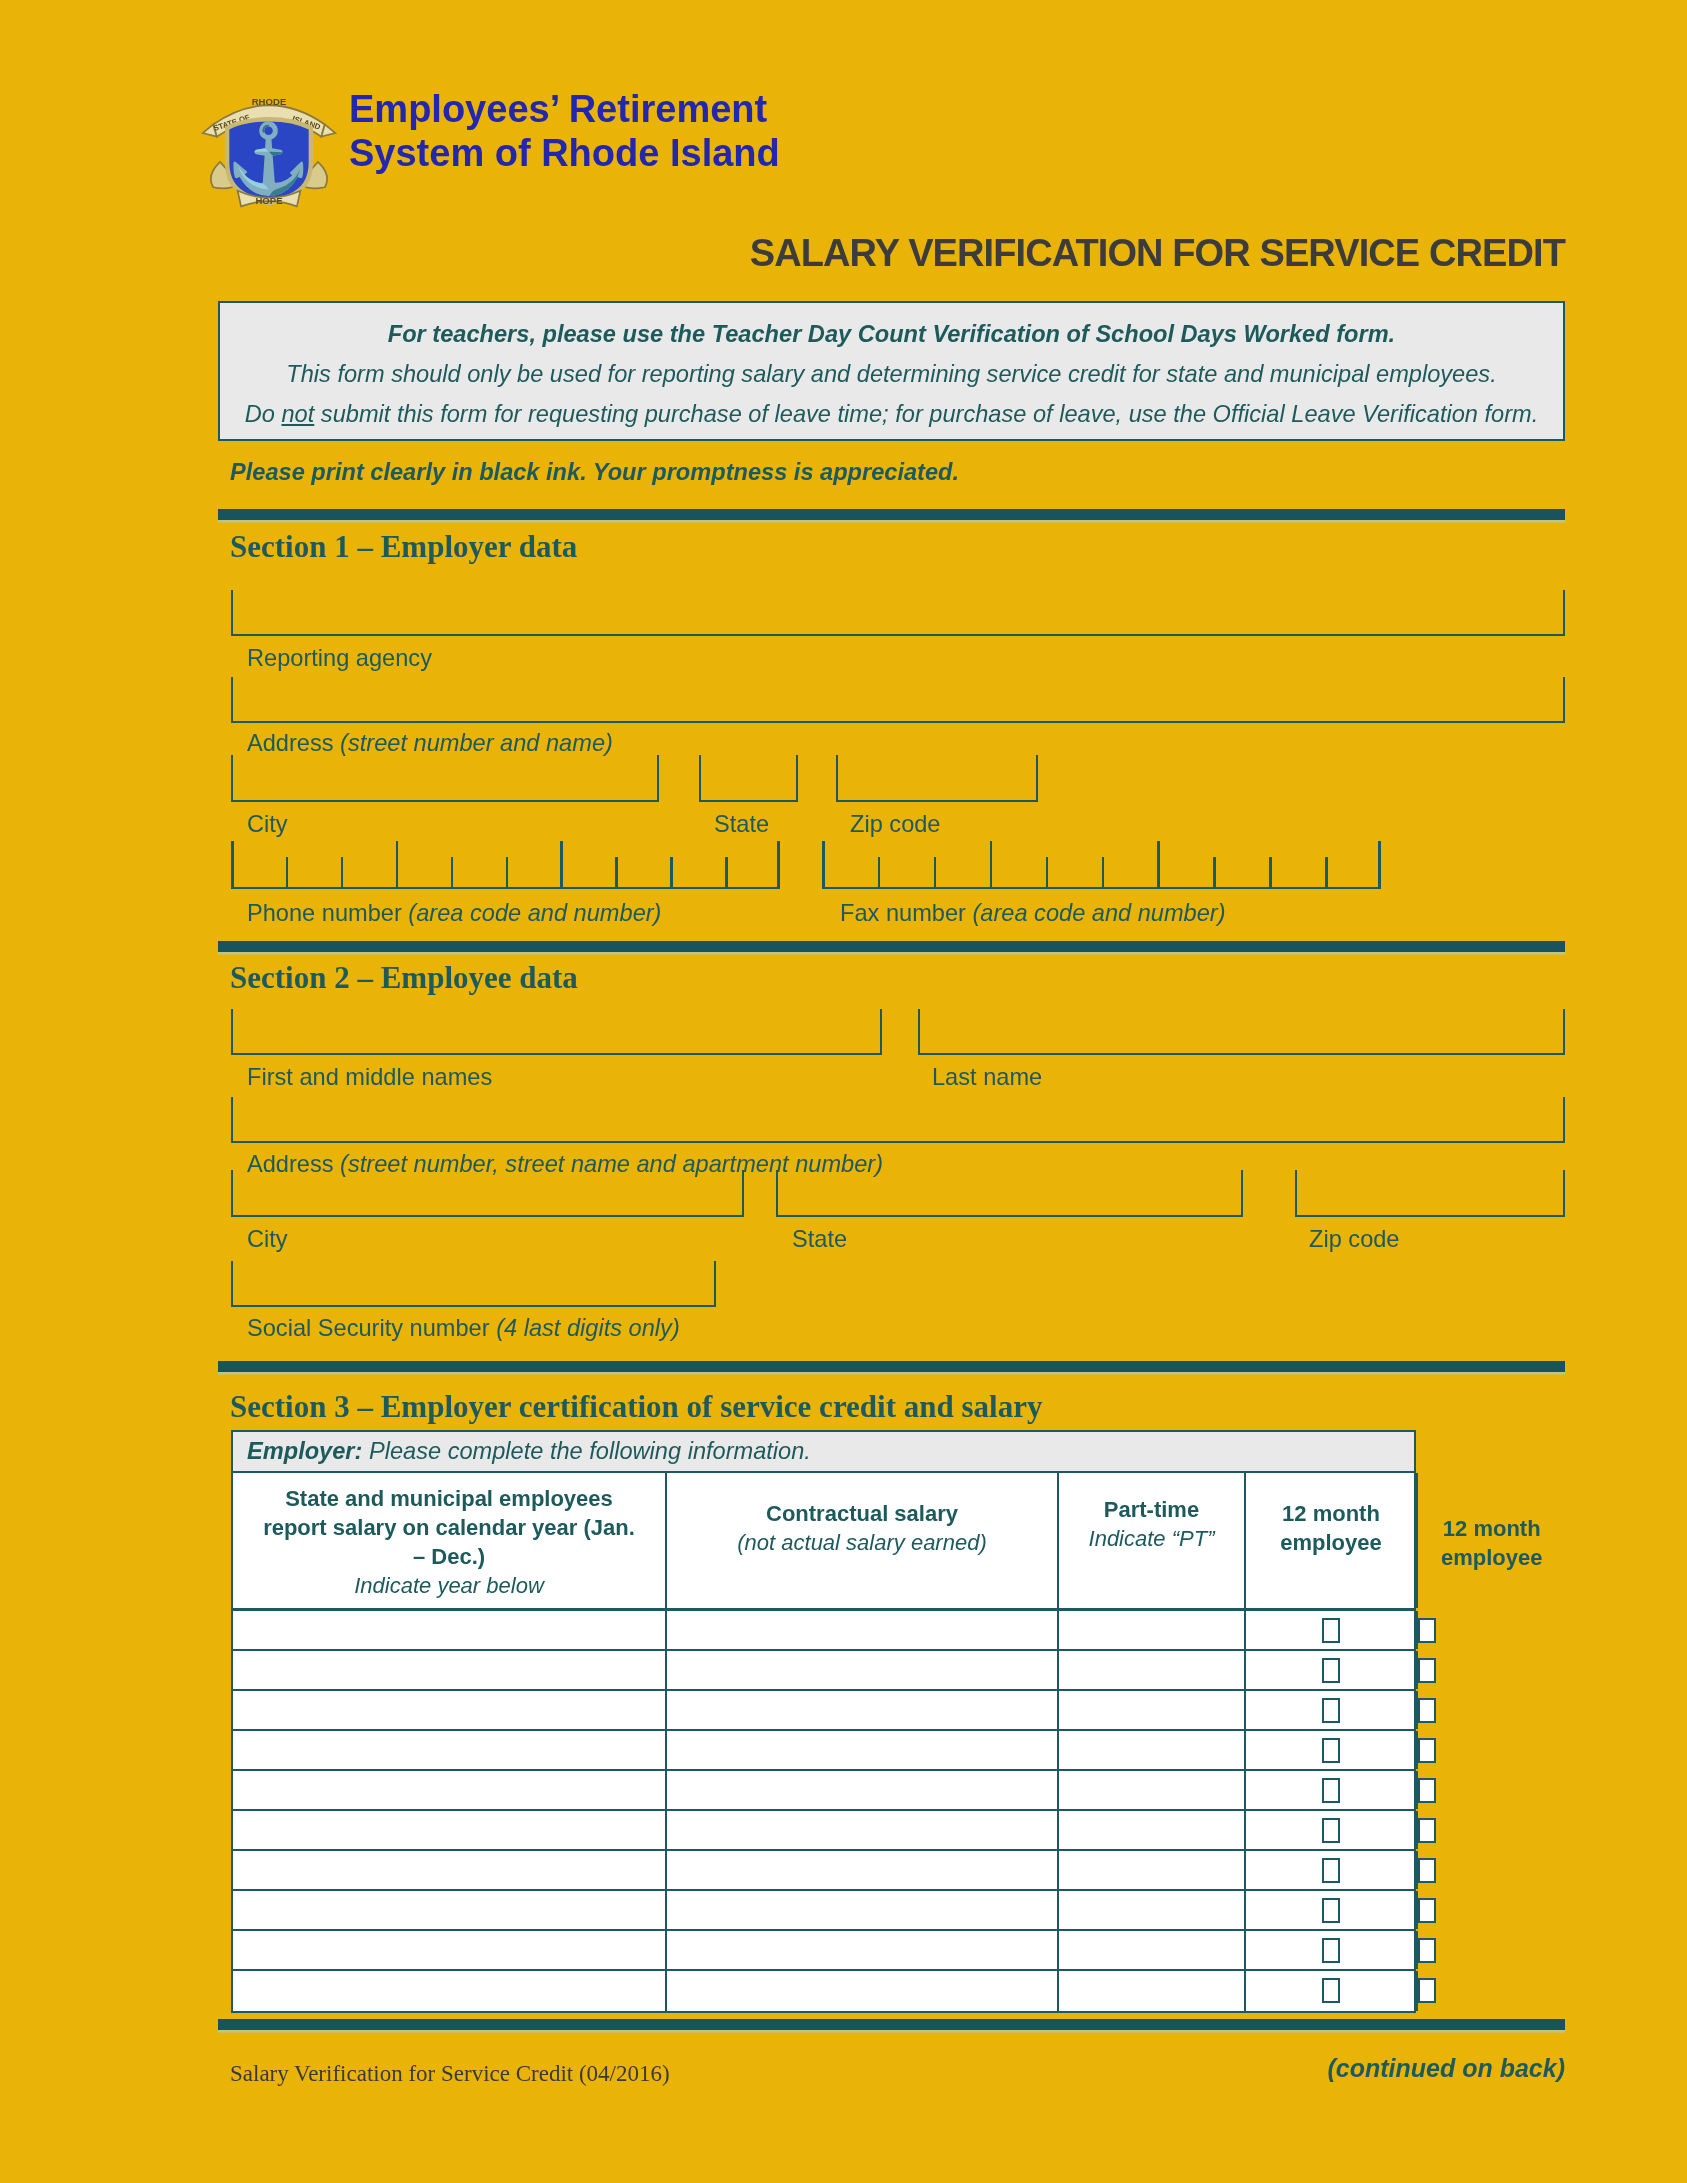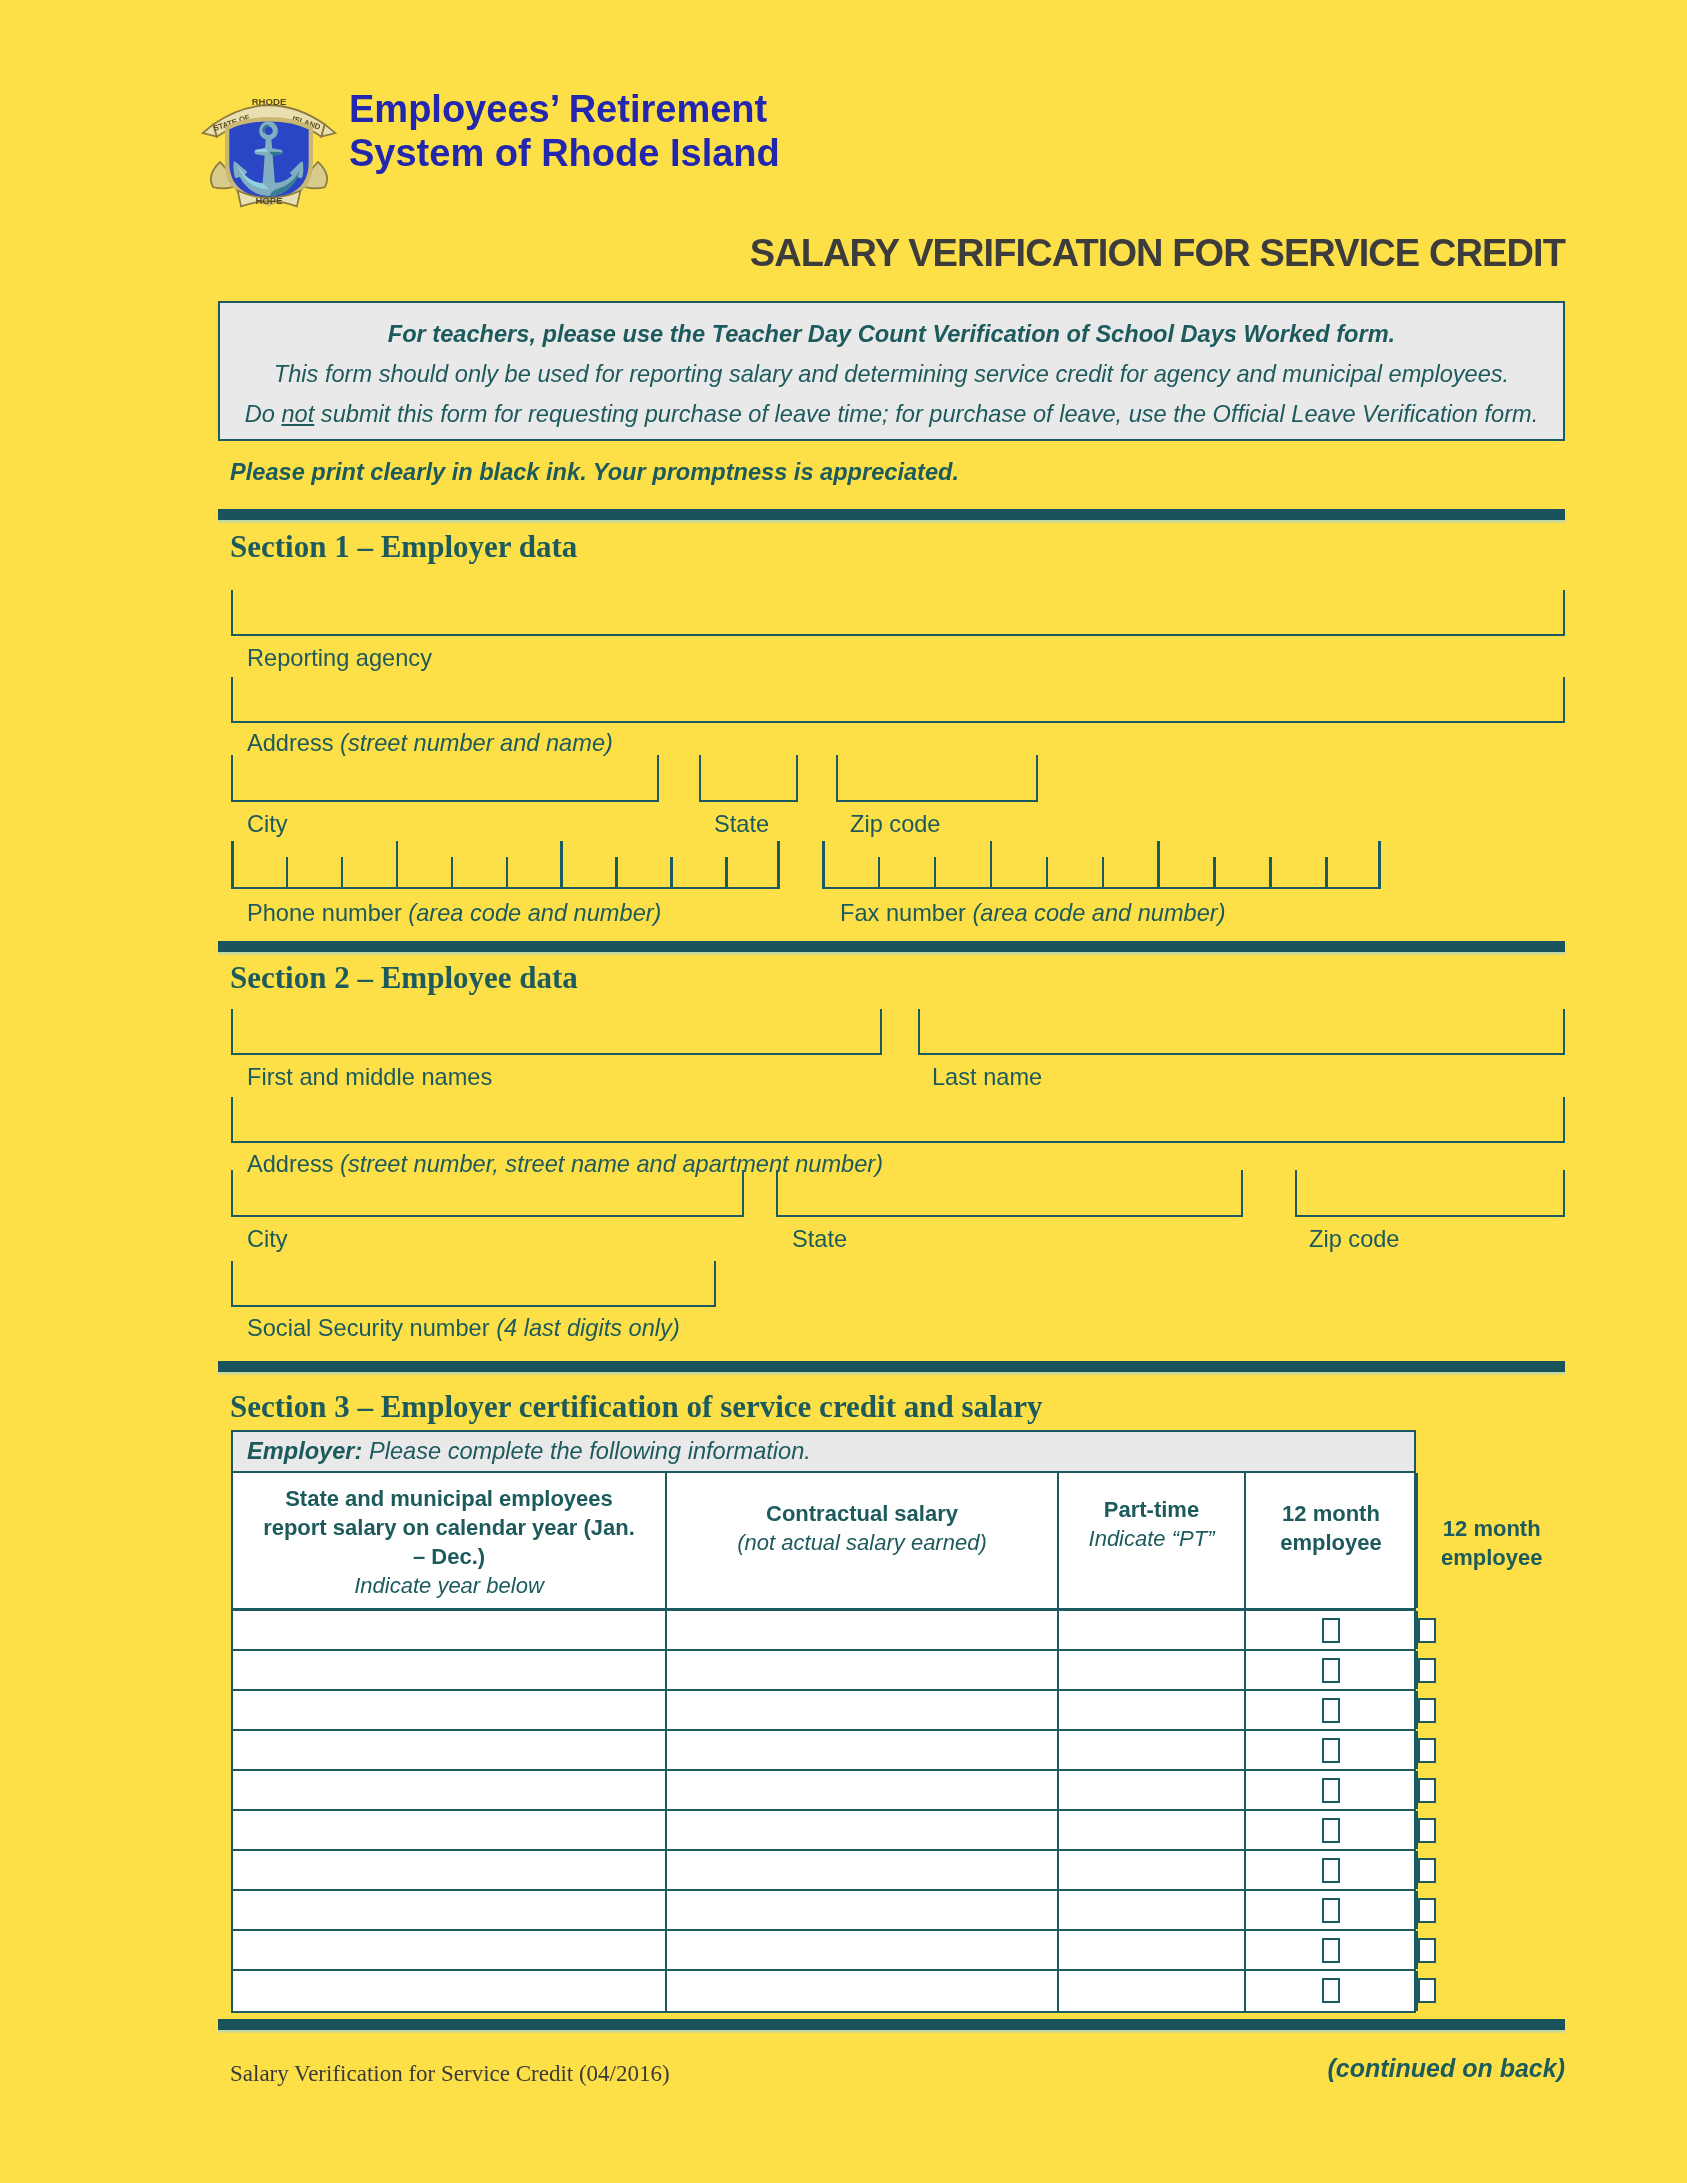--- a/index.html
+++ b/index.html
@@ -4,21 +4,21 @@
 <style>
   :root{
     --line:#1B5A61;
     --teal:#1D5A5C;
     --bar:#1A535C;
     --grayfill:#E9E9E9;
     --blue:#2227AD;
   }
   *{box-sizing:border-box;margin:0;padding:0;}
   body{background:#ffffff;font-family:"Liberation Sans",sans-serif;}
-  .page{position:relative;width:1687px;height:2184px;background:#fde047;overflow:hidden;}
+  .page{position:relative;width:1687px;height:2184px;background:#eab308;overflow:hidden;}
 
   
   .seal{position:absolute;left:194px;top:79px;width:150px;height:131px;}
   .orgname{position:absolute;left:349px;top:87px;color:var(--blue);
     font-family:Liberation Sans, sans-serif;font-weight:bold;font-size:38px;line-height:44px;}
   .pagetitle{position:absolute;right:122px;top:232px;color:#3C3C3C;
     font-family:"Liberation Sans",sans-serif;font-weight:bold;font-size:38px;letter-spacing:-0.9px;white-space:nowrap;}
 
   
   .notice{position:absolute;left:218px;top:301px;width:1347px;height:140px;
@@ -96,21 +96,21 @@
 
   <div class="orgname">
     <div>Employees’ Retirement</div>
     <div>System of Rhode Island</div>
   </div>
 
   <div class="pagetitle">SALARY VERIFICATION FOR SERVICE CREDIT</div>
 
   <div class="notice">
     <div class="nline b">For teachers, please use the Teacher Day Count Verification of School Days Worked form.</div>
-    <div class="nline">This form should only be used for reporting salary and determining service credit for agency and municipal employees.</div>
+    <div class="nline">This form should only be used for reporting salary and determining service credit for state and municipal employees.</div>
     <div class="nline"><span>Do </span><span class="u">not</span><span> submit this form for requesting purchase of leave time; for purchase of leave, use the Official Leave Verification form.</span></div>
   </div>
 
   <div class="printnote">Please print clearly in black ink. Your promptness is appreciated.</div>
 
   <div class="bar" style="top:509px"></div>
   <div class="bar" style="top:941px"></div>
   <div class="bar" style="top:1361px"></div>
   <div class="bar" style="top:2019px"></div>
 

